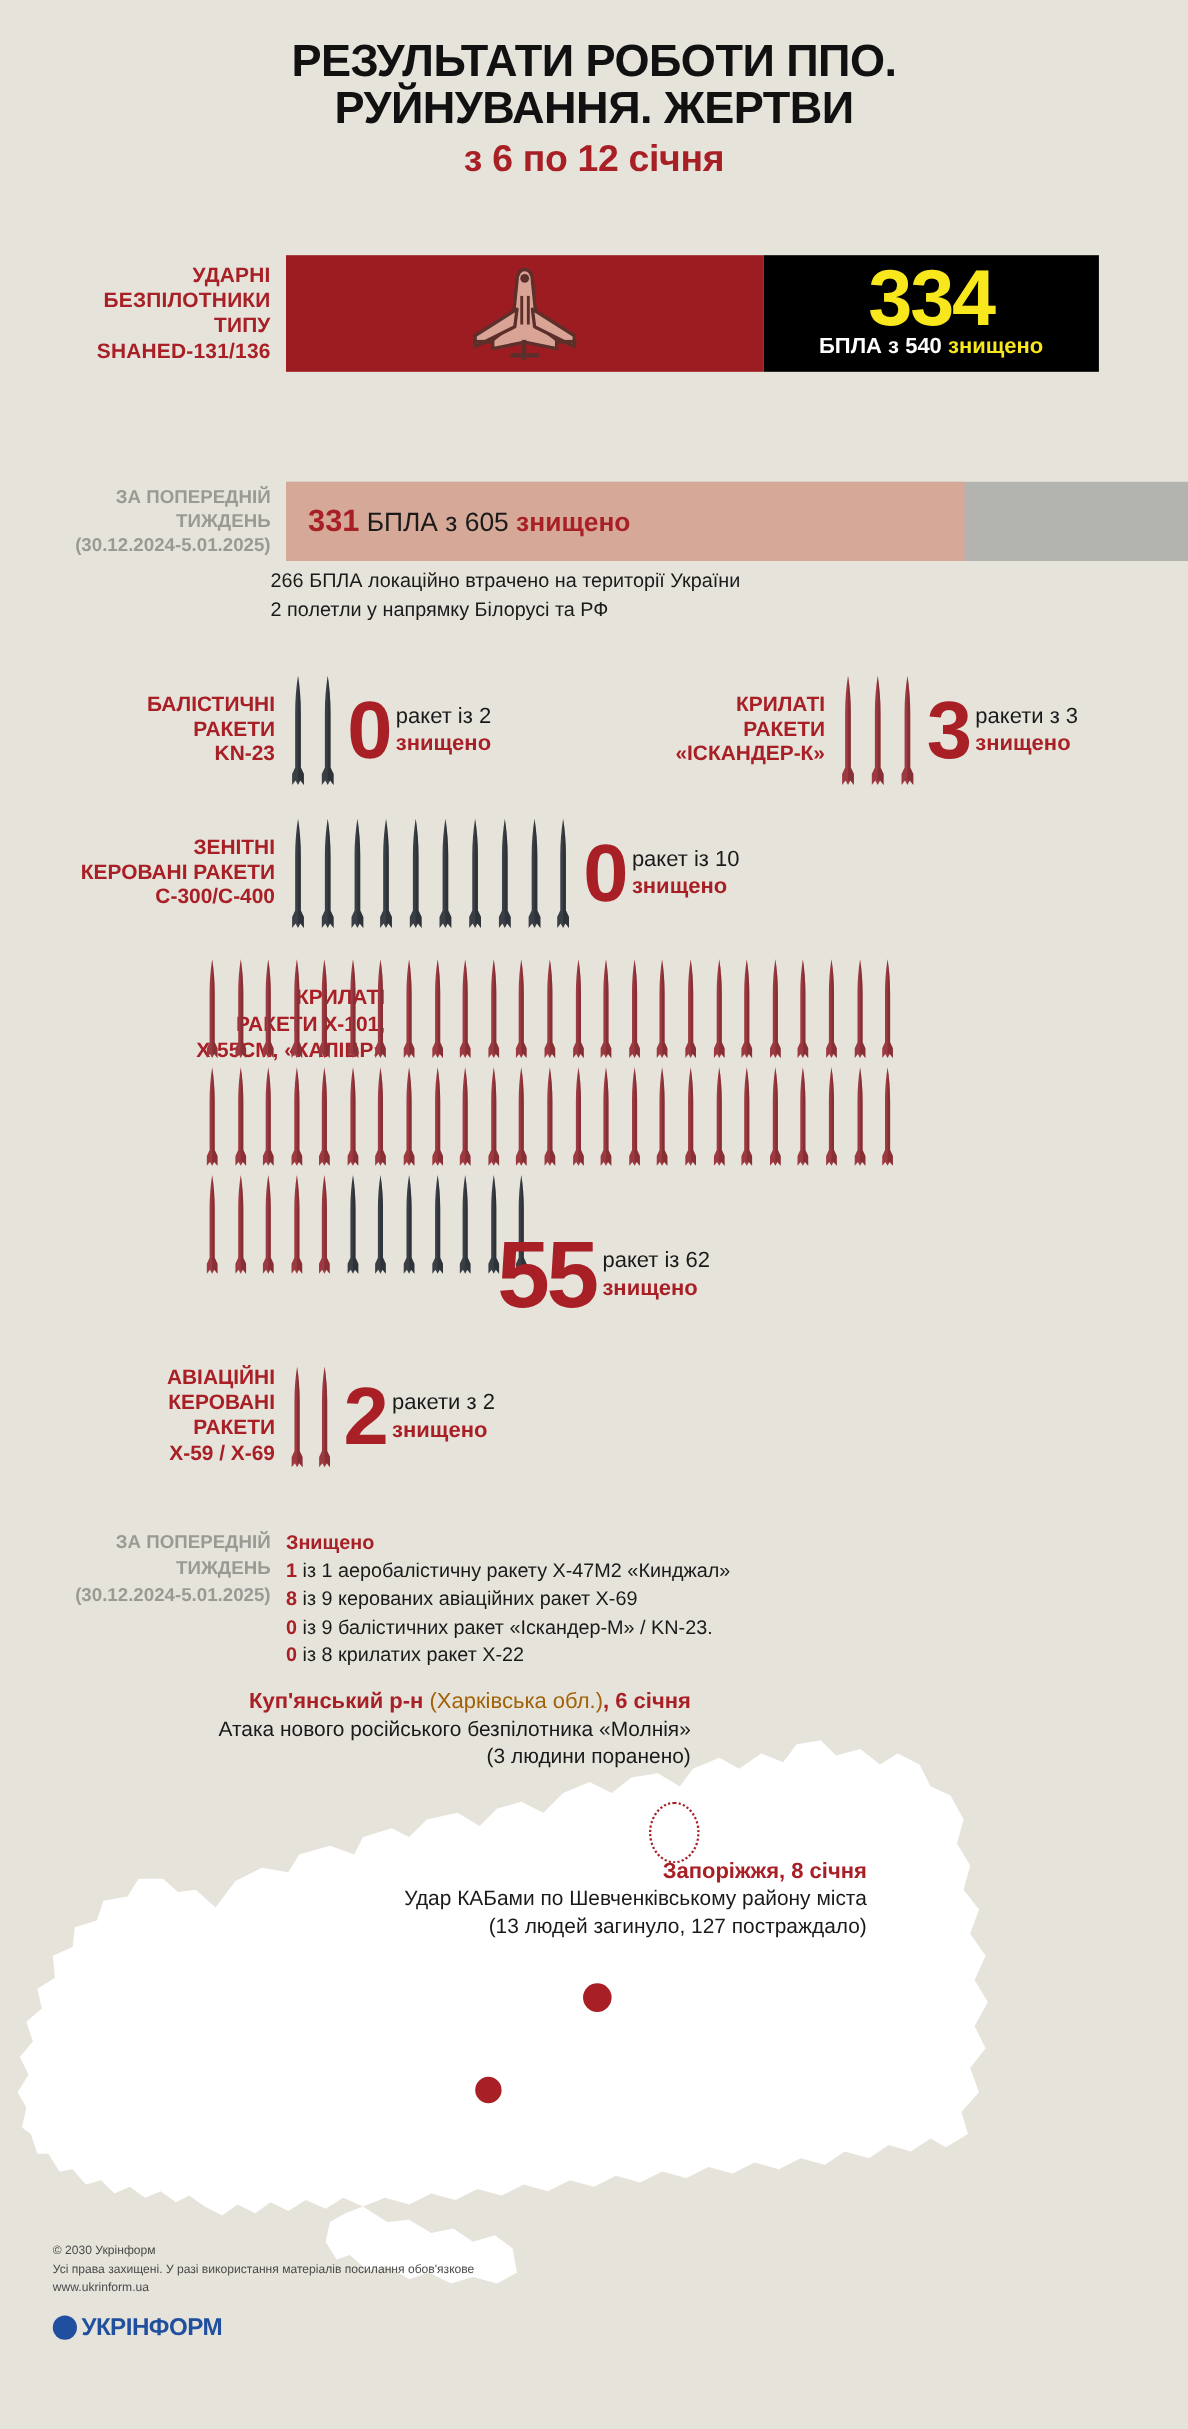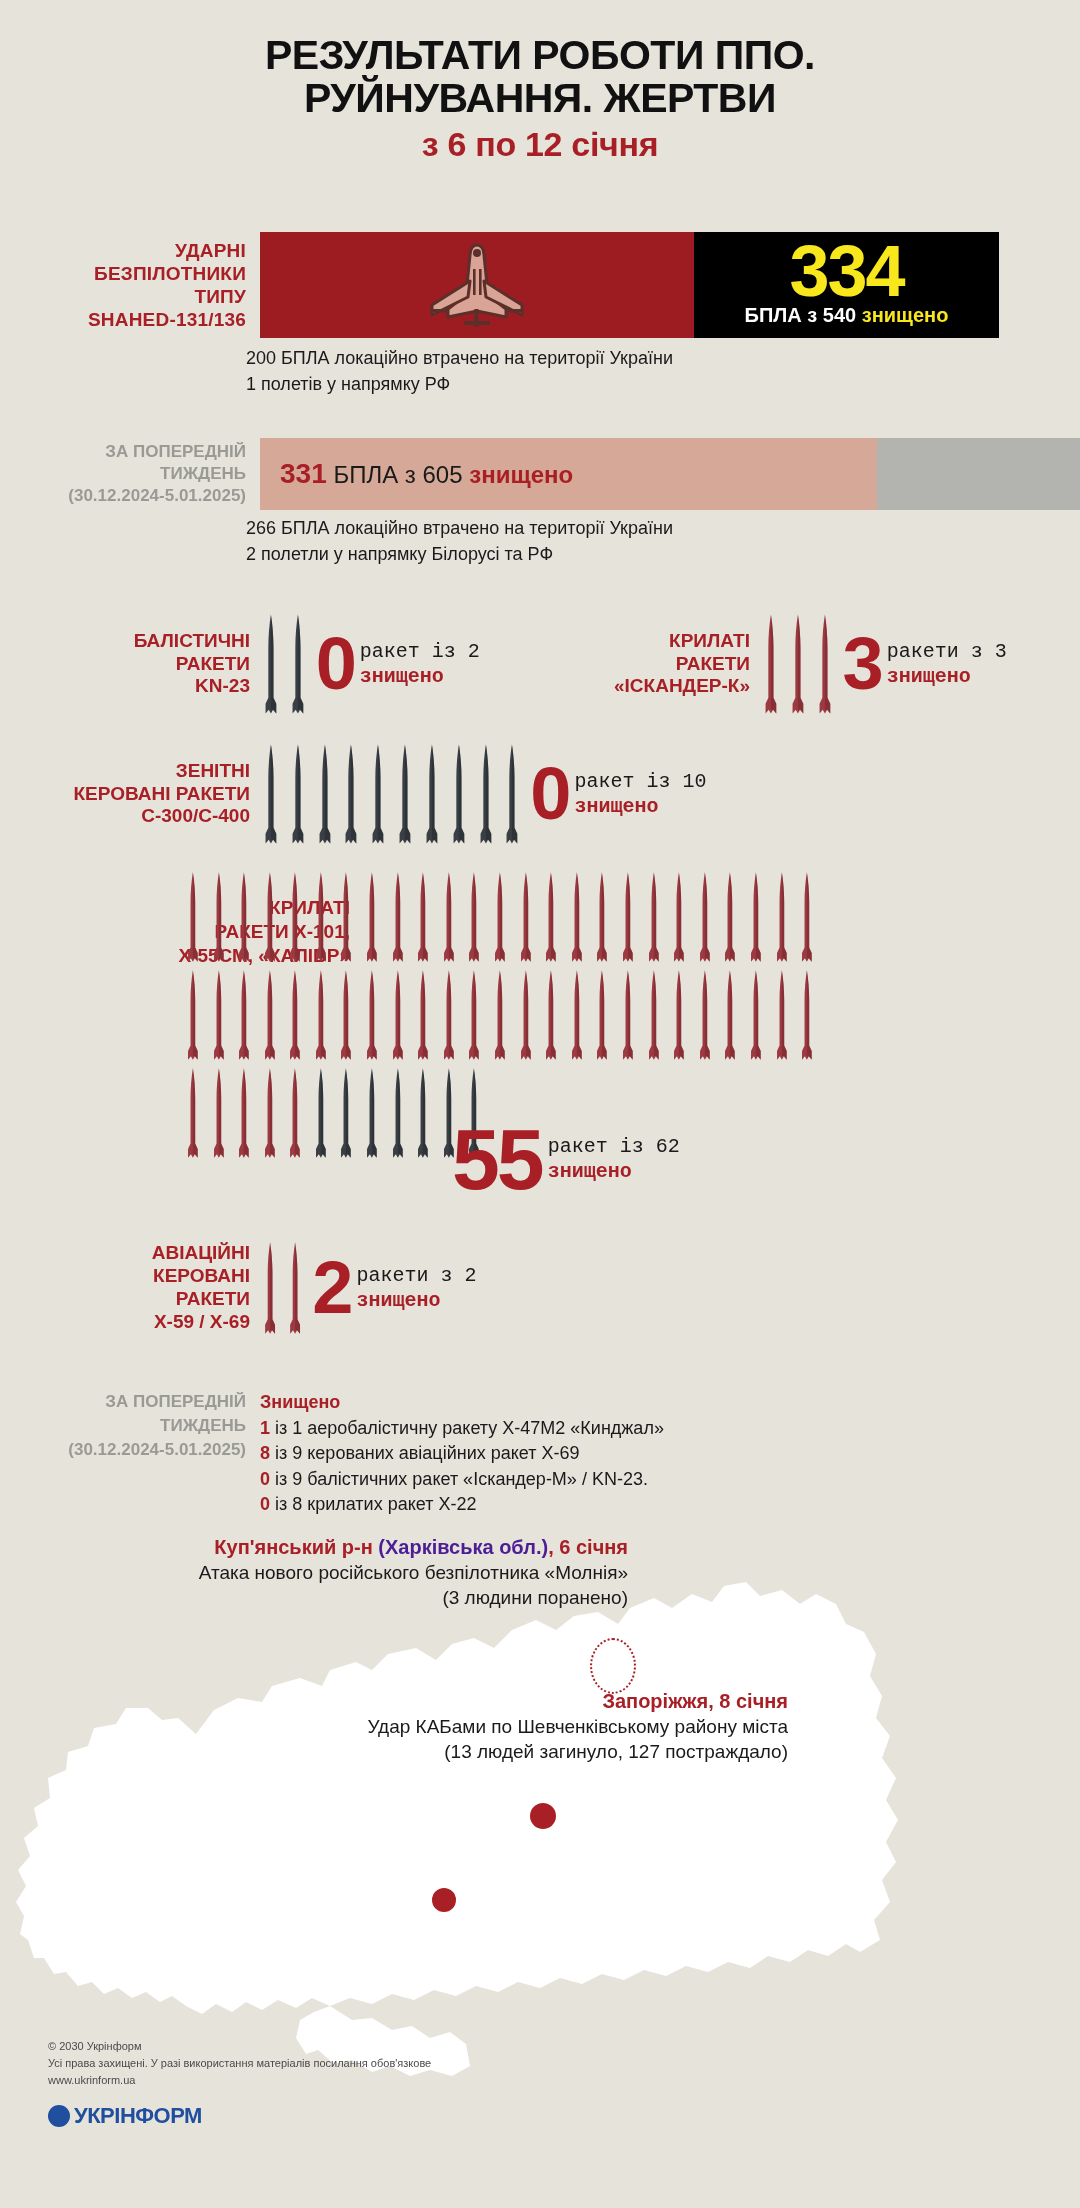--- a/index.html
+++ b/index.html
@@ -84,21 +84,21 @@
   .mrow{position:absolute;display:flex;align-items:center;}
   .mlabel{
     color:#a82026;font-size:19px;font-weight:700;line-height:1.2;text-transform:uppercase;
     text-align:right;padding-right:10px;white-space:nowrap;
   }
   .icons{display:flex;align-items:flex-end;}
   .bignum{
     font-size:74px;font-weight:800;color:#a82026;line-height:.8;letter-spacing:-3px;
     margin:0 6px 0 2px;
   }
-  .mtext{font-size:20px;line-height:1.26;font-family:Liberation Mono, monospace;}
+  .mtext{font-size:20px;line-height:1.26;}
   .mtext .ln1{color:#1a1a1a;white-space:nowrap;}
   .mtext .ln2{color:#a82026;font-weight:800;}
 
   
   .msl{display:block;}
 
   
   .x101-label{
     position:absolute;left:20px;top:896px;width:330px;text-align:right;
     color:#a82026;font-size:19px;font-weight:700;line-height:1.25;text-transform:uppercase;
@@ -118,21 +118,21 @@
   .prev2-label .dates{text-transform:none;}
   .prev2-body{font-size:18px;line-height:1.42;color:#1a1a1a;}
   .prev2-body .hd{color:#a82026;font-weight:800;}
   .prev2-body b{color:#a82026;font-weight:800;}
 
   
   .map-wrap{position:absolute;left:0;top:1520px;width:1080px;height:560px;}
   .map-svg{position:absolute;left:0;top:0;}
   .map-cap{position:absolute;text-align:right;line-height:1.32;}
   .map-cap .hd{color:#a82026;font-size:20px;font-weight:800;}
-  .map-cap .hd .light{color:#4c1d95;font-weight:700;}
+  .map-cap .hd .light{color:#a16207;font-weight:400;}
   .map-cap .bd{color:#1a1a1a;font-size:19px;}
 
   .dot{position:absolute;border-radius:50%;background:#a82026;}
   .ring{position:absolute;border-radius:50%;border:2px dotted #a82026;background:transparent;}
 
   
   .footer{position:absolute;left:48px;top:2038px;}
   .footer .fl{font-size:11px;color:#4a4a4a;line-height:1.55;}
   .logo{margin-top:14px;display:flex;align-items:center;gap:4px;}
   .logo .lg-u{
@@ -174,24 +174,20 @@
         <rect x="12" y="70" width="18" height="3.4" fill="#5c2f2a"></rect>
         <rect x="88" y="70" width="18" height="3.4" fill="#5c2f2a"></rect>
       </svg>
     </div>
     <div class="shahed-badge">
       <div class="big">334</div>
       <div class="cap"><span>БПЛА з 540 </span><span class="hl">знищено</span></div>
     </div>
   </div>
 
-  <div class="notes">
-    <div>200  БПЛА локаційно втрачено на території України</div>
-    <div>1 полетів у напрямку РФ</div>
-  </div>
 
   <div class="prev-row">
     <div class="prev-label">
       <span>ЗА ПОПЕРЕДНІЙ</span>
       <span>ТИЖДЕНЬ</span>
       <span class="dates">(30.12.2024-5.01.2025)</span>
     </div>
     <div class="prev-track">
       <div class="prev-fill"></div>
       <div class="prev-text"><span class="num">331</span><span class="mid"> БПЛА з 605 </span><span class="hl">знищено</span></div>

